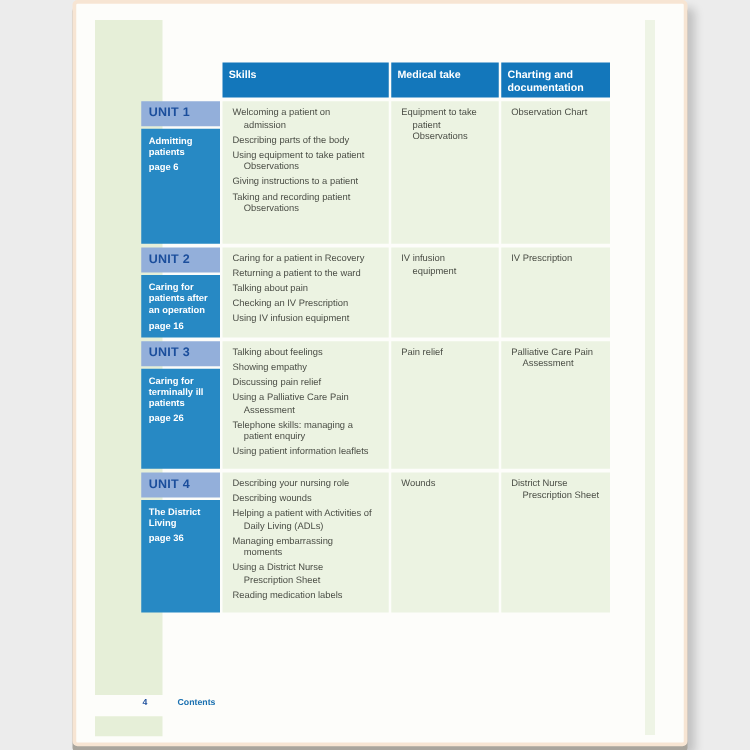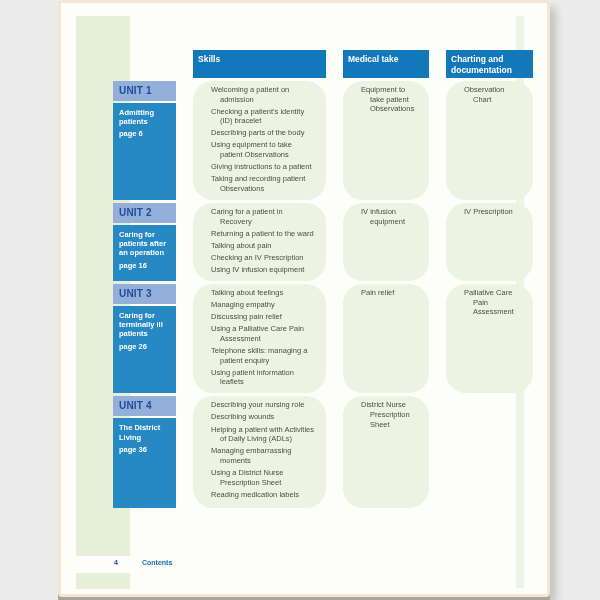--- a/index.html
+++ b/index.html
@@ -9,31 +9,31 @@
   #page{position:absolute;left:58px;top:0px;width:486px;height:591px;background:#fdfdfa;
         border:3px solid #f7e5d3;border-radius:4px;
         box-shadow:0 5px 0 #a9a59d, 6px 7px 8px rgba(0,0,0,.18);}
   
   .strip{position:absolute;background:#e6efd8;}
   #strip-left-a{left:15px;top:13px;width:54px;height:540px;}
   #strip-left-b{left:15px;top:570px;width:54px;height:16px;}
   #strip-right{left:455px;top:13px;width:8px;height:572px;background:#eef4e5;}
   
   #toc{position:absolute;left:52px;top:47px;width:377px;}
-  .trow{display:grid;grid-template-columns:63px 133px 86px 87px;column-gap:17px;}
+  .trow{display:grid;grid-template-columns:63px 133px 86px 87px;column-gap:2px;}
   #rows{display:flex;flex-direction:column;gap:3px;margin-top:3px;}
   #rows .unit-row:nth-child(1){min-height:114px;}
   #rows .unit-row:nth-child(2){min-height:60px;}
   #rows .unit-row:nth-child(3){min-height:102px;}
   #rows .unit-row:nth-child(4){min-height:112px;}
   .hcell{background:#1377bb;color:#ffffff;font-weight:bold;font-size:8.5px;line-height:10.5px;
          padding:4px 4px 2px 5px;height:28px;box-sizing:border-box;}
   .hspacer{background:transparent;}
-  .cell{background:#ecf3e2;padding:4px 18px;box-sizing:border-box;color:#4b4e46;
-        font-size:7.5px;line-height:9.6px;border-radius:20px;}
+  .cell{background:#ecf3e2;padding:4px 8px;box-sizing:border-box;color:#4b4e46;
+        font-size:7.5px;line-height:9.6px;}
   .cell.skills{padding-right:12px;}
   .item,.hang{padding-left:9px;text-indent:-9px;}
   .item{margin-bottom:2.5px;}
   .tabcol{display:flex;flex-direction:column;}
   .unit-band{height:20px;background:#93afda;color:#1b4e9c;font-weight:bold;font-size:10px;
              line-height:20px;padding-left:6px;box-sizing:border-box;letter-spacing:.2px;}
   .unit-body{flex:1;background:#2789c4;color:#ffffff;font-weight:bold;font-size:7.5px;
              line-height:9.2px;padding:5px 6px;margin-top:2px;box-sizing:border-box;}
   .unit-page{margin-top:3px;}
   
@@ -61,21 +61,20 @@
   <div class="trow unit-row">
     <div class="tabcol">
       <div class="unit-band">UNIT 1</div>
       <div class="unit-body">
         <div>Admitting patients</div>
         <div class="unit-page">page 6</div>
       </div>
     </div>
     <div class="cell skills">
               <div class="item">Welcoming a patient on admission</div>
-              <div class="item">Checking a patient's identity (ID) bracelet</div>
               <div class="item">Describing parts of the body</div>
               <div class="item">Using equipment to take patient Observations</div>
               <div class="item">Giving instructions to a patient</div>
               <div class="item">Taking and recording patient Observations</div>
             </div>
     <div class="cell medical">
       <div class="hang">Equipment to take patient Observations</div>
     </div>
     <div class="cell charting">
       <div class="hang">Observation Chart</div>
@@ -108,21 +107,21 @@
   <div class="trow unit-row">
     <div class="tabcol">
       <div class="unit-band">UNIT 3</div>
       <div class="unit-body">
         <div>Caring for terminally ill patients</div>
         <div class="unit-page">page 26</div>
       </div>
     </div>
     <div class="cell skills">
               <div class="item">Talking about feelings</div>
-              <div class="item">Managing empathy</div>
+              <div class="item">Showing empathy</div>
               <div class="item">Discussing pain relief</div>
               <div class="item">Using a Palliative Care Pain Assessment</div>
               <div class="item">Telephone skills: managing a patient enquiry</div>
               <div class="item">Using patient information leaflets</div>
             </div>
     <div class="cell medical">
       <div class="hang">Pain relief</div>
     </div>
     <div class="cell charting">
       <div class="hang">Palliative Care Pain Assessment</div>
@@ -138,20 +137,23 @@
       </div>
     </div>
     <div class="cell skills">
               <div class="item">Describing your nursing role</div>
               <div class="item">Describing wounds</div>
               <div class="item">Helping a patient with Activities of Daily Living (ADLs)</div>
               <div class="item">Managing embarrassing moments</div>
               <div class="item">Using a District Nurse Prescription Sheet</div>
               <div class="item">Reading medication labels</div>
             </div>
+    <div class="cell medical">
+      <div class="hang">Wounds</div>
+    </div>
     <div class="cell charting">
       <div class="hang">District Nurse Prescription Sheet</div>
     </div>
   </div>
 </div>
     </div>
 
     <div id="page-num">4</div>
     <div id="contents-label">Contents</div>
   </div>

